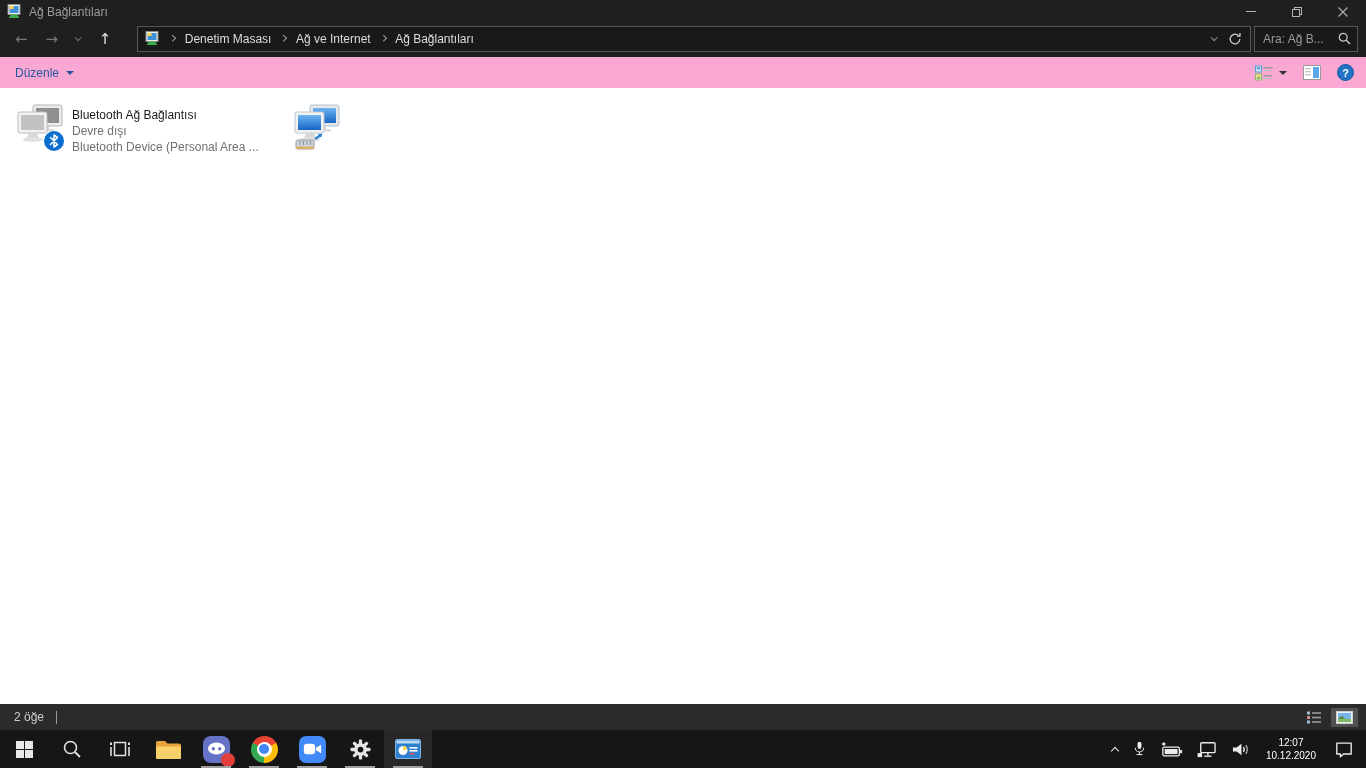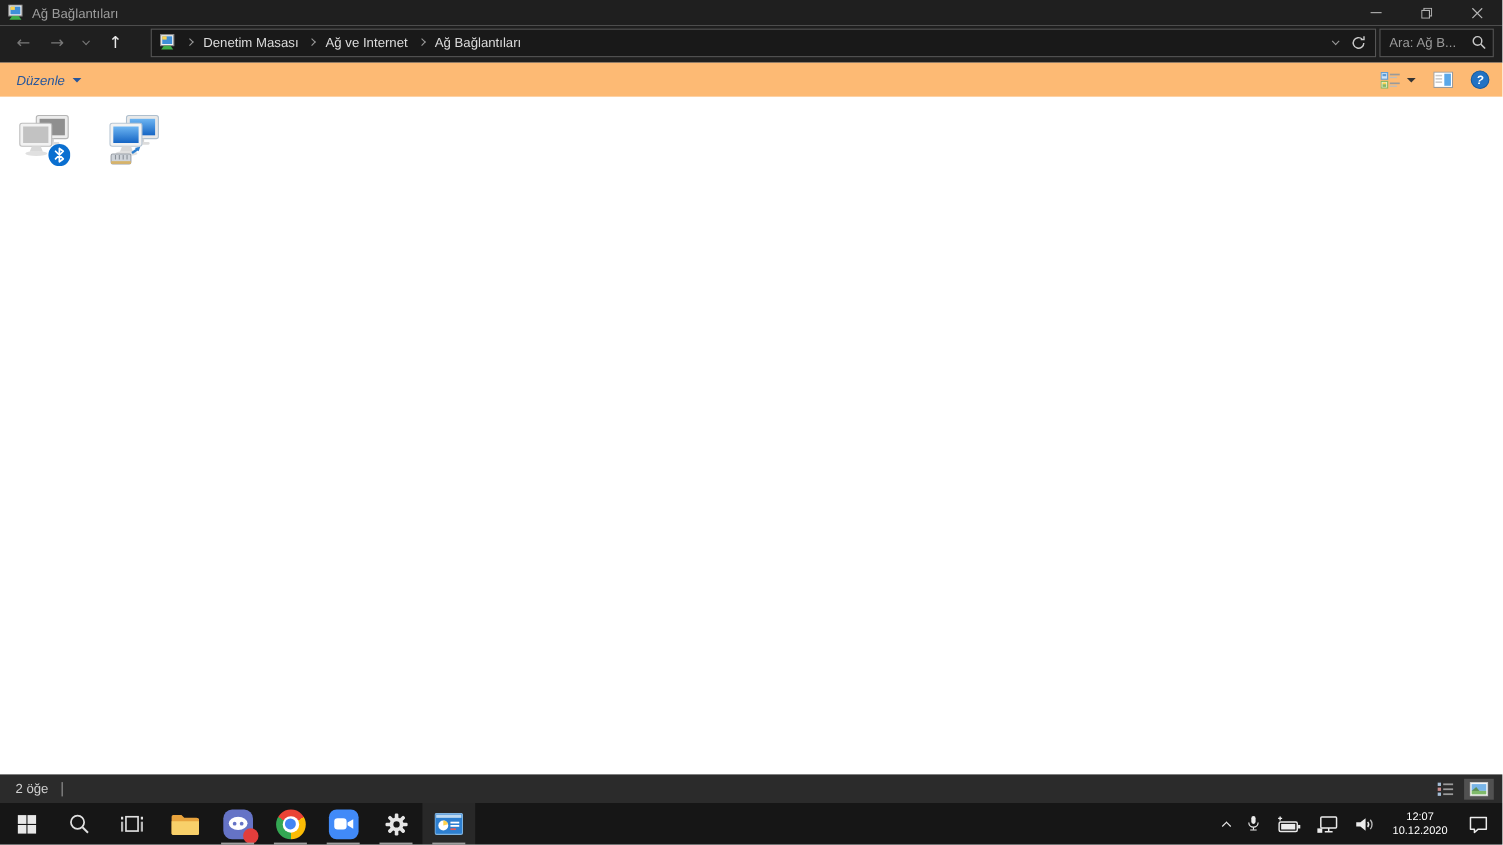--- a/index.html
+++ b/index.html
@@ -33,21 +33,21 @@
   .addr-right { margin-left:auto; display:flex; align-items:center; }
   .addr-drop { color:#9a9a9a; padding:0 8px; display:flex; align-items:center; }
   .refresh-btn { padding:0 8px 0 4px; display:flex; align-items:center; }
   .searchbox { width:104px; height:26px; border:1px solid #565656; background:#191919; display:flex; align-items:center; }
   .searchbox input { flex:1; min-width:0; background:transparent; border:0; outline:none; color:#a16207;
                      font:12px "Liberation Sans",sans-serif; padding:0 2px 0 8px; }
   .searchbox input::placeholder { color:#9a9a9a; }
   .search-mag { flex:0 0 auto; margin-right:6px; display:flex; }
 
   
-  .toolbar { height:31px; background:#fdba74; display:flex; align-items:center; padding:0 12px 0 15px; flex:0 0 auto;font-style:italic; }
+  .toolbar { height:31px; background:#f9a8d4; display:flex; align-items:center; padding:0 12px 0 15px; flex:0 0 auto; }
   .edit-btn { color:#26569c; display:flex; align-items:center; gap:7px; }
   .tri-down { width:0; height:0; border-left:4px solid transparent; border-right:4px solid transparent;
               border-top:4.5px solid #26569c; display:inline-block; }
   .tri-down.dark { border-top-color:#333; }
   .toolbar-right { margin-left:auto; display:flex; align-items:center; gap:16px; }
   .viewopts { display:flex; align-items:center; gap:6px; }
   .help-btn { width:17px; height:17px; border-radius:50%; background:#2172c4; border:1px solid #155a9e;
               color:#fff; font-weight:bold; font-size:11px; display:flex; align-items:center; justify-content:center; }
 
   
@@ -207,20 +207,25 @@
       <rect x="20" y="5" width="23" height="15" fill="#8f8f8f"></rect>
       <rect x="28" y="23" width="5" height="3" fill="#d2d2d2"></rect>
       <rect x="24" y="26" width="14" height="2.5" rx="1" fill="#dcdcdc"></rect>
       <rect x="2" y="9" width="29" height="21" rx="2" fill="#f2f2f2" stroke="#bdbdbd"></rect>
       <rect x="5" y="12" width="23" height="15" fill="#c2c2c2"></rect>
       <path d="M13 30 h8 l2 5 h-12 Z" fill="#d8d8d8"></path>
       <ellipse cx="17" cy="36.5" rx="10" ry="2.3" fill="#e0e0e0"></ellipse>
       <circle cx="38" cy="38" r="10" fill="#0a6fd0"></circle>
       <path d="M34.5 34.5 L41.5 41.5 L38 44 L38 32 L41.5 34.5 L34.5 41.5" fill="none" stroke="#fff" stroke-width="1.6" stroke-linejoin="round" stroke-linecap="round"></path>
     </svg>
+    <div class="tile-text">
+      <div class="t-title">Bluetooth Ağ Bağlantısı</div>
+      <div class="t-sub">Devre dışı</div>
+      <div class="t-sub">Bluetooth Device (Personal Area ...</div>
+    </div>
   </div>
 
   <div class="tile">
     <svg class="tile-icon" viewBox="0 0 48 48">
       <defs>
         <linearGradient id="scr" x1="0" y1="0" x2="0" y2="1">
           <stop offset="0" stop-color="#6db5f2"></stop>
             <stop offset="1" stop-color="#1565c4"></stop>
         </linearGradient>
       </defs>

